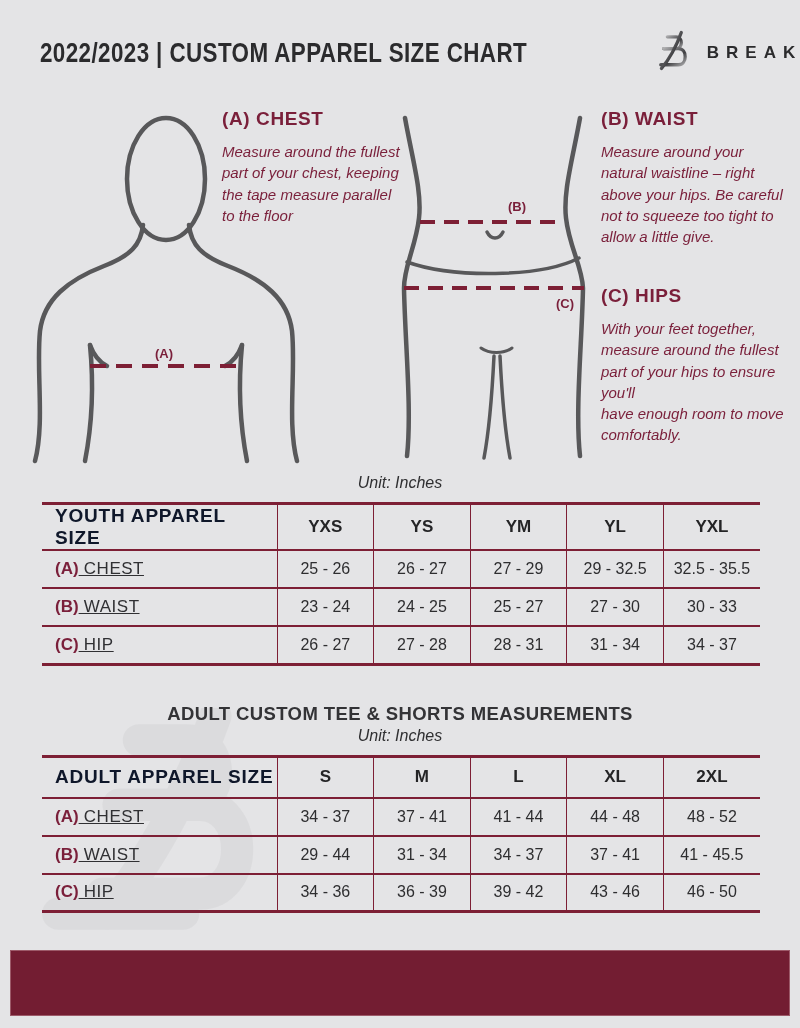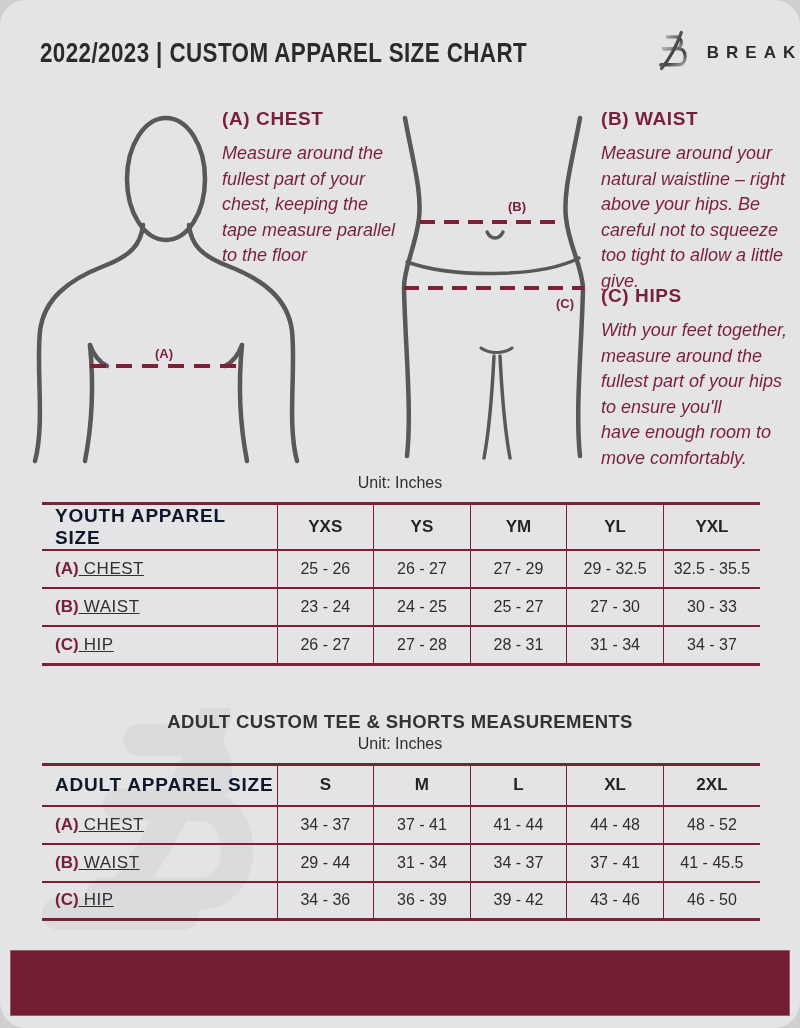--- a/index.html
+++ b/index.html
@@ -13,21 +13,20 @@
   *{margin:0;padding:0;box-sizing:border-box;}
   html,body{background:#cfcfd1;}
   .page{
     position:relative;
     width:800px;height:1028px;
     background:var(--bg);
     font-family:"Liberation Sans",sans-serif;
     color:var(--ink);
     overflow:hidden;
     margin:0 auto;
-    border-radius:26px;
   }
   
   .top-bar{
     position:absolute;top:26px;left:40px;right:36px;height:54px;
     display:flex;justify-content:space-between;align-items:center;
   }
   .doc-title{
     font-size:28px;font-weight:bold;letter-spacing:0.5px;
     color:#2b2b2d;white-space:nowrap;
     transform:scaleX(0.8);transform-origin:left center;
@@ -40,36 +39,36 @@
   
   .guide{position:absolute;top:95px;left:0;width:800px;height:372px;z-index:1;}
   .upper-body{position:absolute;left:20px;top:3px;}
   .lower-body{position:absolute;left:392px;top:15px;}
   .guide-block{position:absolute;}
   .guide-block h3{
     font-size:19px;font-weight:bold;color:var(--maroon-text);
     letter-spacing:0.6px;margin-bottom:11px;
   }
   .guide-block p{
-    font-size:18px;font-style:italic;color:var(--maroon-text);
+    font-size:15px;font-style:italic;color:var(--maroon-text);
     line-height:1.42;white-space:pre-line;
   }
   .guide-a{left:222px;top:13px;width:178px;}
   .guide-b{left:601px;top:13px;width:192px;}
   .guide-c{left:601px;top:190px;width:192px;}
   
   .size-section{position:absolute;left:0;width:800px;z-index:1;}
   .youth-section{top:472px;}
-  .adult-section{top:702px;margin-top:8px;}
+  .adult-section{top:702px;}
   .size-title{
     text-align:center;font-size:18.5px;font-weight:bold;
     letter-spacing:0.4px;color:#333336;line-height:23px;
   }
   .size-unit{
-    text-align:center;font-size:16px;
+    text-align:center;font-size:16px;font-style:italic;
     color:#2f2f31;line-height:22px;
   }
   table.size-table{
     width:718px;margin:8px 0 0 42px;
     border-collapse:collapse;table-layout:fixed;
     border-top:3px solid var(--maroon-border);
     border-bottom:3px solid var(--maroon-border);
   }
   .size-table th,.size-table td{
     border-bottom:2px solid var(--maroon-border);

